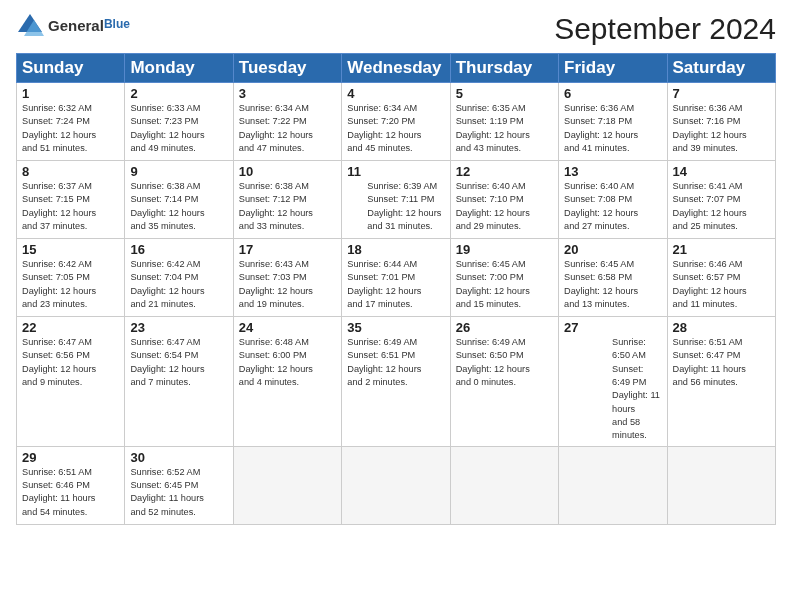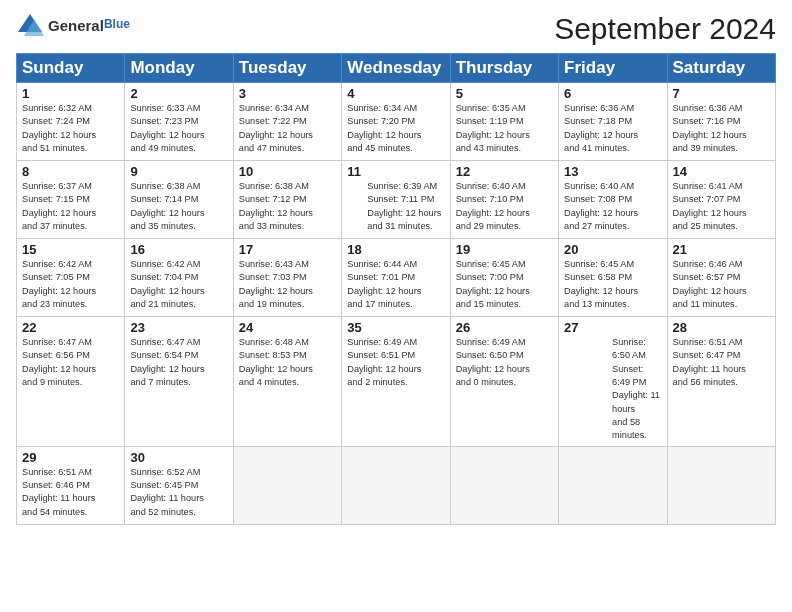--- a/index.html
+++ b/index.html
@@ -296,21 +296,21 @@
           <td>
             <span class="day-number">23</span>
             <div class="day-info" style="white-space: pre-line;">Sunrise: 6:47 AM
 Sunset: 6:54 PM
 Daylight: 12 hours
 and 7 minutes.</div>
           </td>
           <td>
             <span class="day-number">24</span>
             <div class="day-info" style="white-space: pre-line;">Sunrise: 6:48 AM
-Sunset: 8:53 PM
+Sunset: 6:00 PM
 Daylight: 12 hours
 and 4 minutes.</div>
           </td>
           <td>
             <span class="day-number">35</span>
             <div class="day-info" style="white-space: pre-line;">Sunrise: 6:49 AM
 Sunset: 6:51 PM
 Daylight: 12 hours
 and 2 minutes.</div>
           </td>

